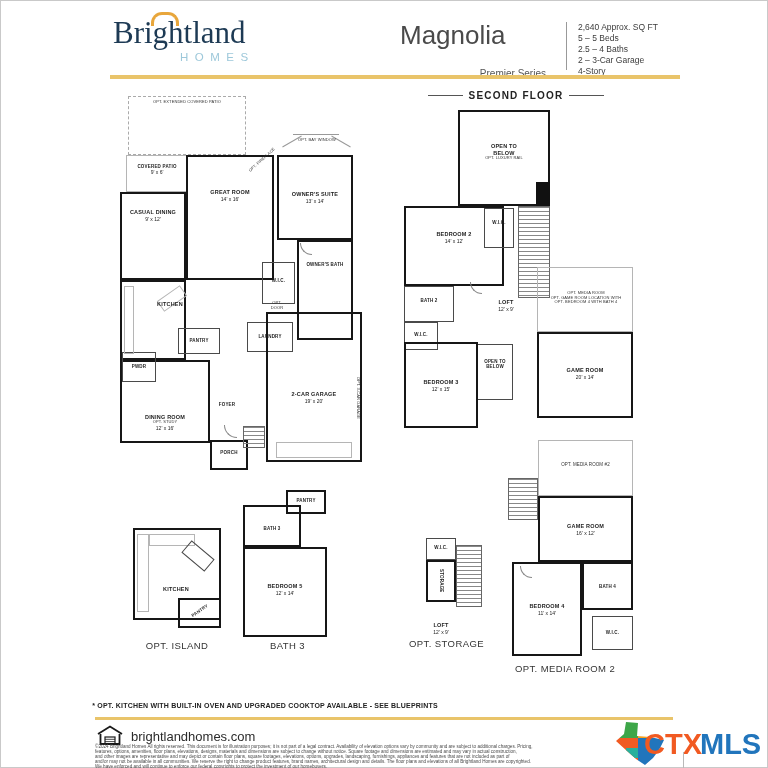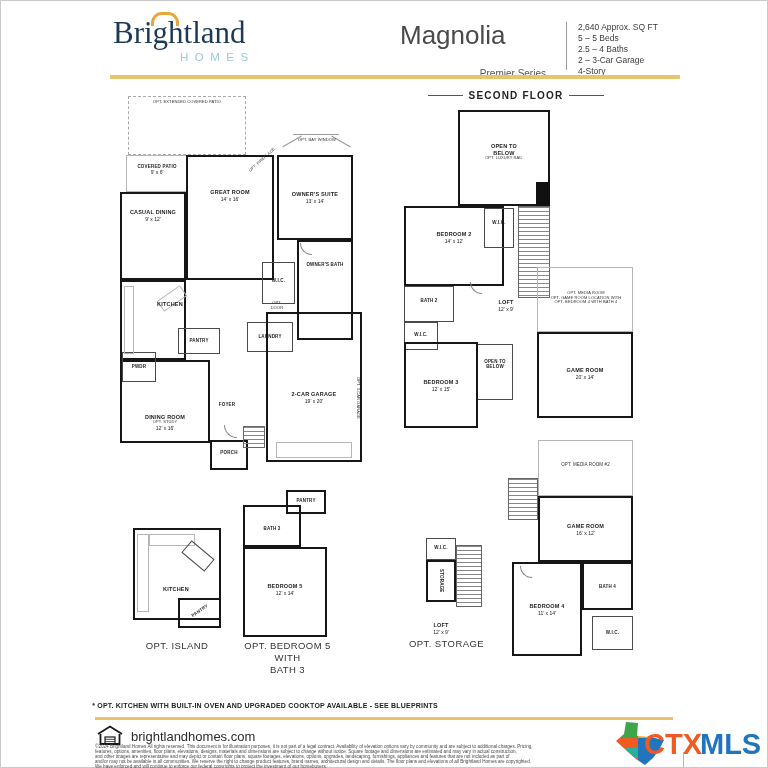--- a/index.html
+++ b/index.html
@@ -240,21 +240,20 @@
     <span class="nm">PANTRY</span>
   </div>
 <div class="rl sm" style="left:243px;top:524px;width:58px;height:10px;">
     <span class="nm">BATH 3</span>
   </div>
 <div class="rl" style="left:243px;top:580px;width:84px;height:20px;">
     <span class="nm">BEDROOM 5</span>
     <span class="dm">12' x 14'</span>
   </div>
 <div class="cap" style="left:230px;top:640px;width:115px;">
-    <span style="display:block">OPT. BEDROOM 5 WITH</span>
     <span style="display:block">BATH 3</span>
   </div>
 
 <div class="room b1" style="left:426px;top:538px;width:30px;height:22px;"></div>
 <div class="room b2" style="left:426px;top:560px;width:30px;height:42px;"></div>
 <div class="stairs" style="left:456px;top:545px;width:26px;height:62px;"></div>
 <div class="rl sm" style="left:426px;top:543px;width:30px;height:10px;">
     <span class="nm">W.I.C.</span>
   </div>
 <div class="rl sm vert" style="left:426px;top:562px;width:30px;height:38px;">
@@ -284,20 +283,21 @@
     <span class="nm">BATH 4</span>
   </div>
 <div class="rl" style="left:512px;top:600px;width:70px;height:20px;">
     <span class="nm">BEDROOM 4</span>
     <span class="dm">11' x 14'</span>
   </div>
 <div class="rl sm" style="left:592px;top:628px;width:41px;height:10px;">
     <span class="nm">W.I.C.</span>
   </div>
 <div class="cap" style="left:450px;top:663px;width:230px;">
+    <span style="display:block">OPT. MEDIA ROOM 2</span>
   </div>
 
 <div class="footnote">* OPT. KITCHEN WITH BUILT-IN OVEN AND UPGRADED COOKTOP AVAILABLE - SEE BLUEPRINTS</div>
 <div class="goldrule" style="left:95px;top:717px;width:578px;height:3px;"></div>
 
 <svg class="abs" style="left:97px;top:725px;" width="26" height="20" viewBox="0 0 26 20">
   <path d="M1 9 L13 1.5 L25 9" fill="none" stroke="#1a1a1a" stroke-width="1.8"></path>
   <path d="M3.5 9 L3.5 19 L22.5 19 L22.5 9" fill="none" stroke="#1a1a1a" stroke-width="1.8"></path>
   <rect x="8" y="12" width="10" height="7" fill="none" stroke="#1a1a1a" stroke-width="1.2"></rect>
   <line x1="8" y1="14.3" x2="18" y2="14.3" stroke="#1a1a1a" stroke-width="0.8"></line>

